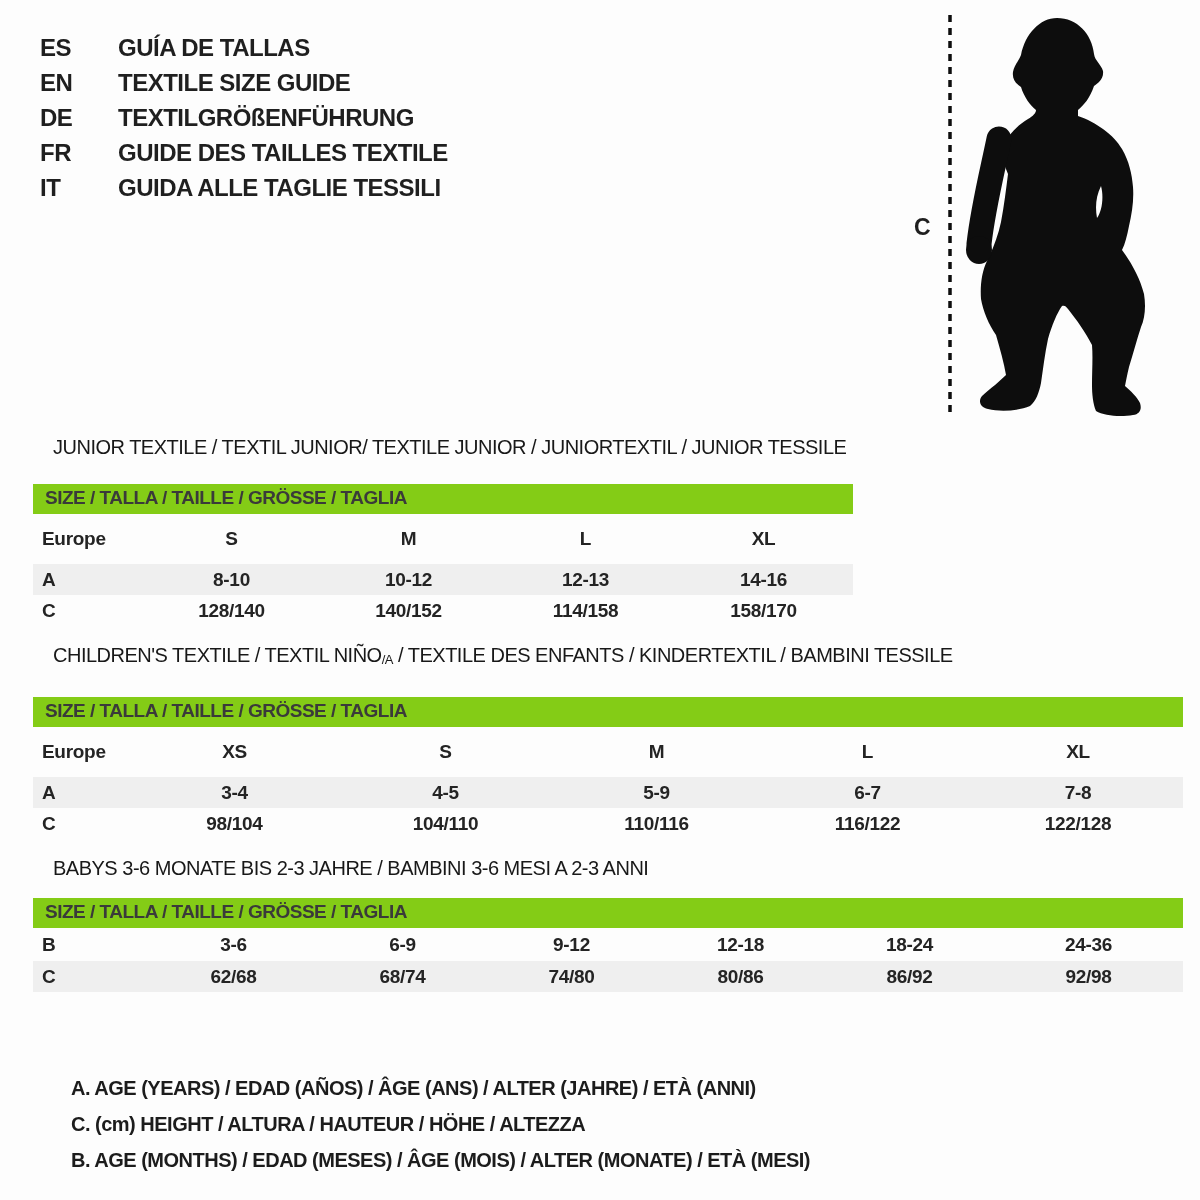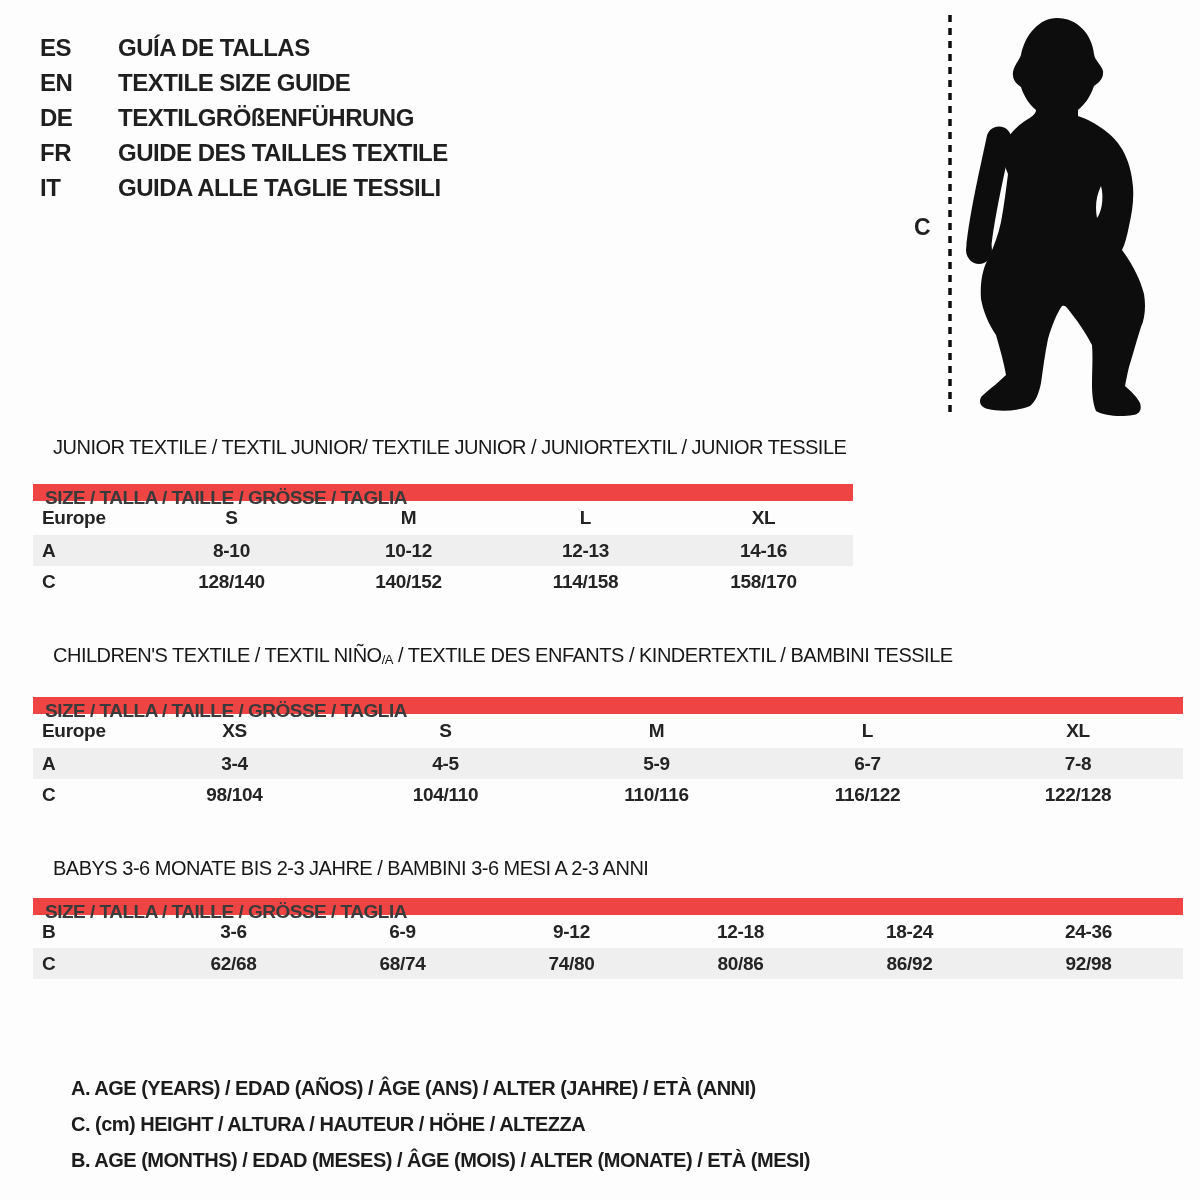--- a/index.html
+++ b/index.html
@@ -33,39 +33,39 @@
   .sec-title {
     margin-left: 20px;
     font-size: 20px; font-weight: 400; line-height: 22px;
     letter-spacing: -0.5px; color: #181818;
   }
   #sec-babies .sec-title { line-height: 33px; }
   .subscript { font-size: 13px; vertical-align: -2px; }
 
   .size-bar {
     margin-top: 26px;
-    height: 17px; line-height: 27px;
-    background: #ef4444;
+    height: 30px; line-height: 27px;
+    background: #84cc16;
     padding-left: 12px;
     font-size: 19px; font-weight: 700; letter-spacing: -0.5px;
     color: #3a3a3a;
     box-sizing: border-box;
   }
   #sec-babies .size-bar { margin-top: 13px; }
 
   table.size-table {
     width: 100%;
     border-collapse: collapse;
     table-layout: fixed;
     font-size: 19px; font-weight: 700; letter-spacing: -0.3px;
     color: #242424;
   }
   table.size-table td { padding: 0; text-align: center; vertical-align: middle; }
   table.size-table td.lbl { text-align: left; padding-left: 9px; }
-  tr.region-row td { height: 34px; }
+  tr.region-row td { height: 50px; }
   tr.data-row td { height: 31px; }
   tr.alt { background: #efefef; }
 
   
   .footnotes { position: absolute; left: 42px; top: 1070px; }
   .footnote { font-size: 20px; font-weight: 700; line-height: 36px; letter-spacing: -0.5px; color: #1c1c1c; margin-left: 29px; }
 </style>
 </head>
 <body>
 

